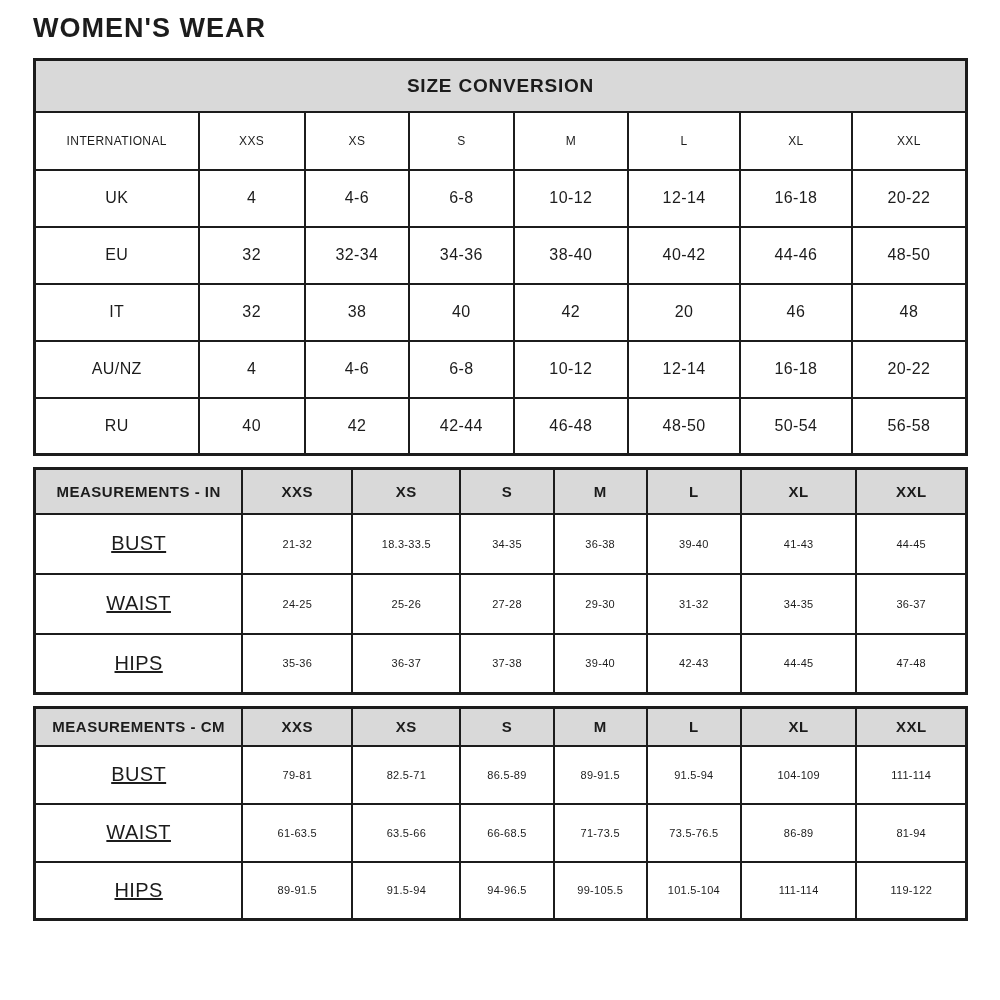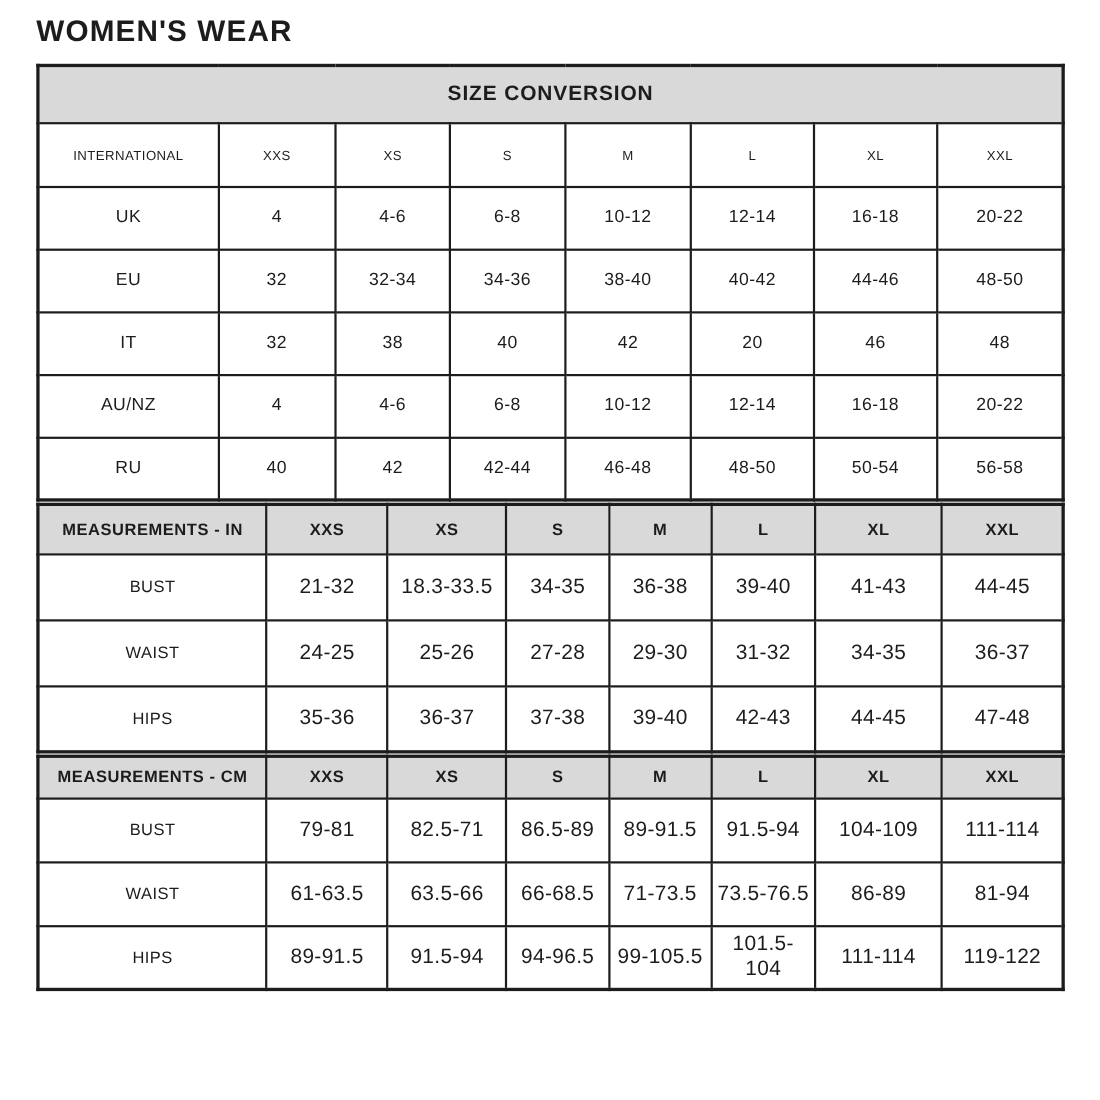--- a/index.html
+++ b/index.html
@@ -50,38 +50,39 @@
     font-weight: normal;
     font-size: 12px;
     letter-spacing: 0.4px;
   }
   .t-size tbody td {
     height: 57px;
     font-size: 16px;
     letter-spacing: 0.4px;
   }
   
-  .t-meas { margin-top: 1px; border-radius: 10px; }
+  .t-meas { margin-top: 11px; border-radius: 10px; }
   .t-meas thead th {
     background: #d9d9d9;
     font-weight: bold;
     font-size: 15px;
     letter-spacing: 0.5px;
   }
   .t-meas-in thead th { height: 45px; }
   .t-meas-cm thead th { height: 38px; }
   .t-meas tbody td {
     height: 60px;
-    font-size: 19px;
+    font-size: 11px;
     letter-spacing: 0.3px;
   }
   .t-meas-cm tbody td { height: 58px; }
   .t-meas tbody td.row-label {
-    font-size: 15px;
+    font-size: 20px;
     letter-spacing: 0.4px;
+    text-decoration: underline;
   }
 </style>
 </head>
 <body>
 
 <div class="page">
 
   <h1 class="page-title">WOMEN'S WEAR</h1>
 
   <table class="t-size">

